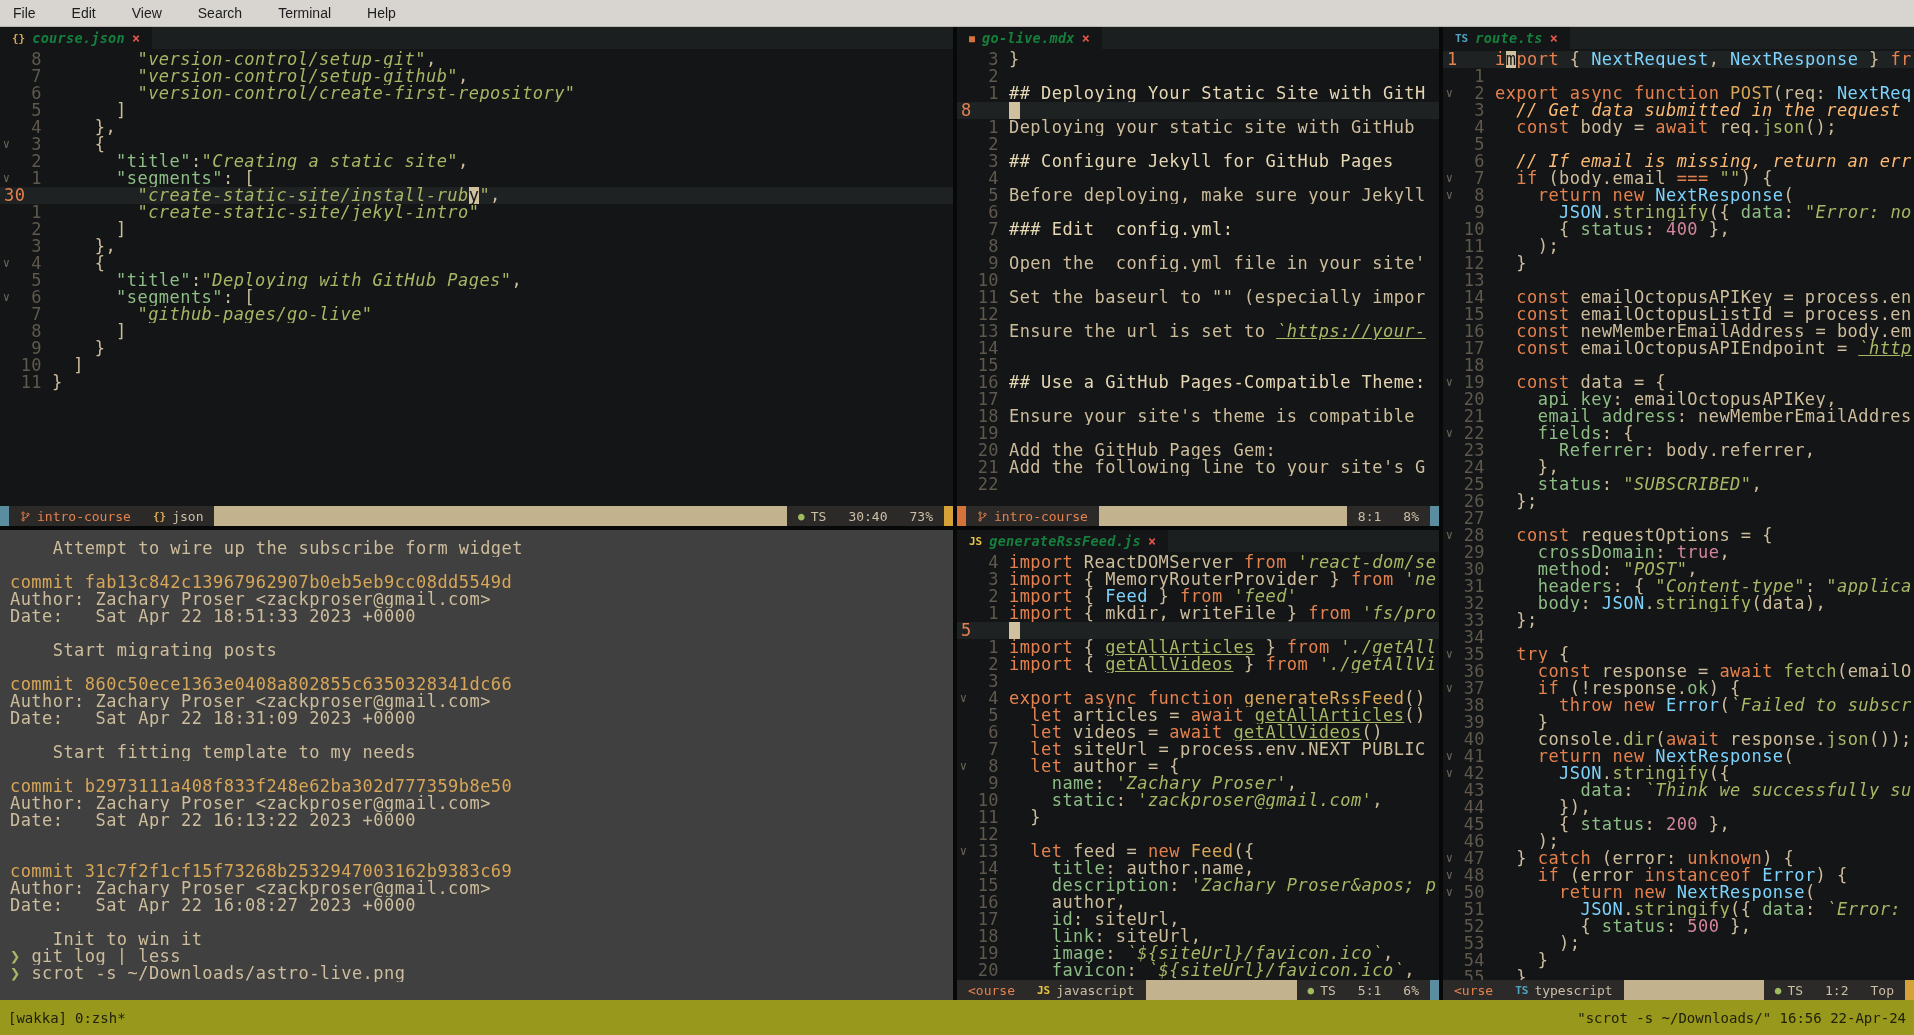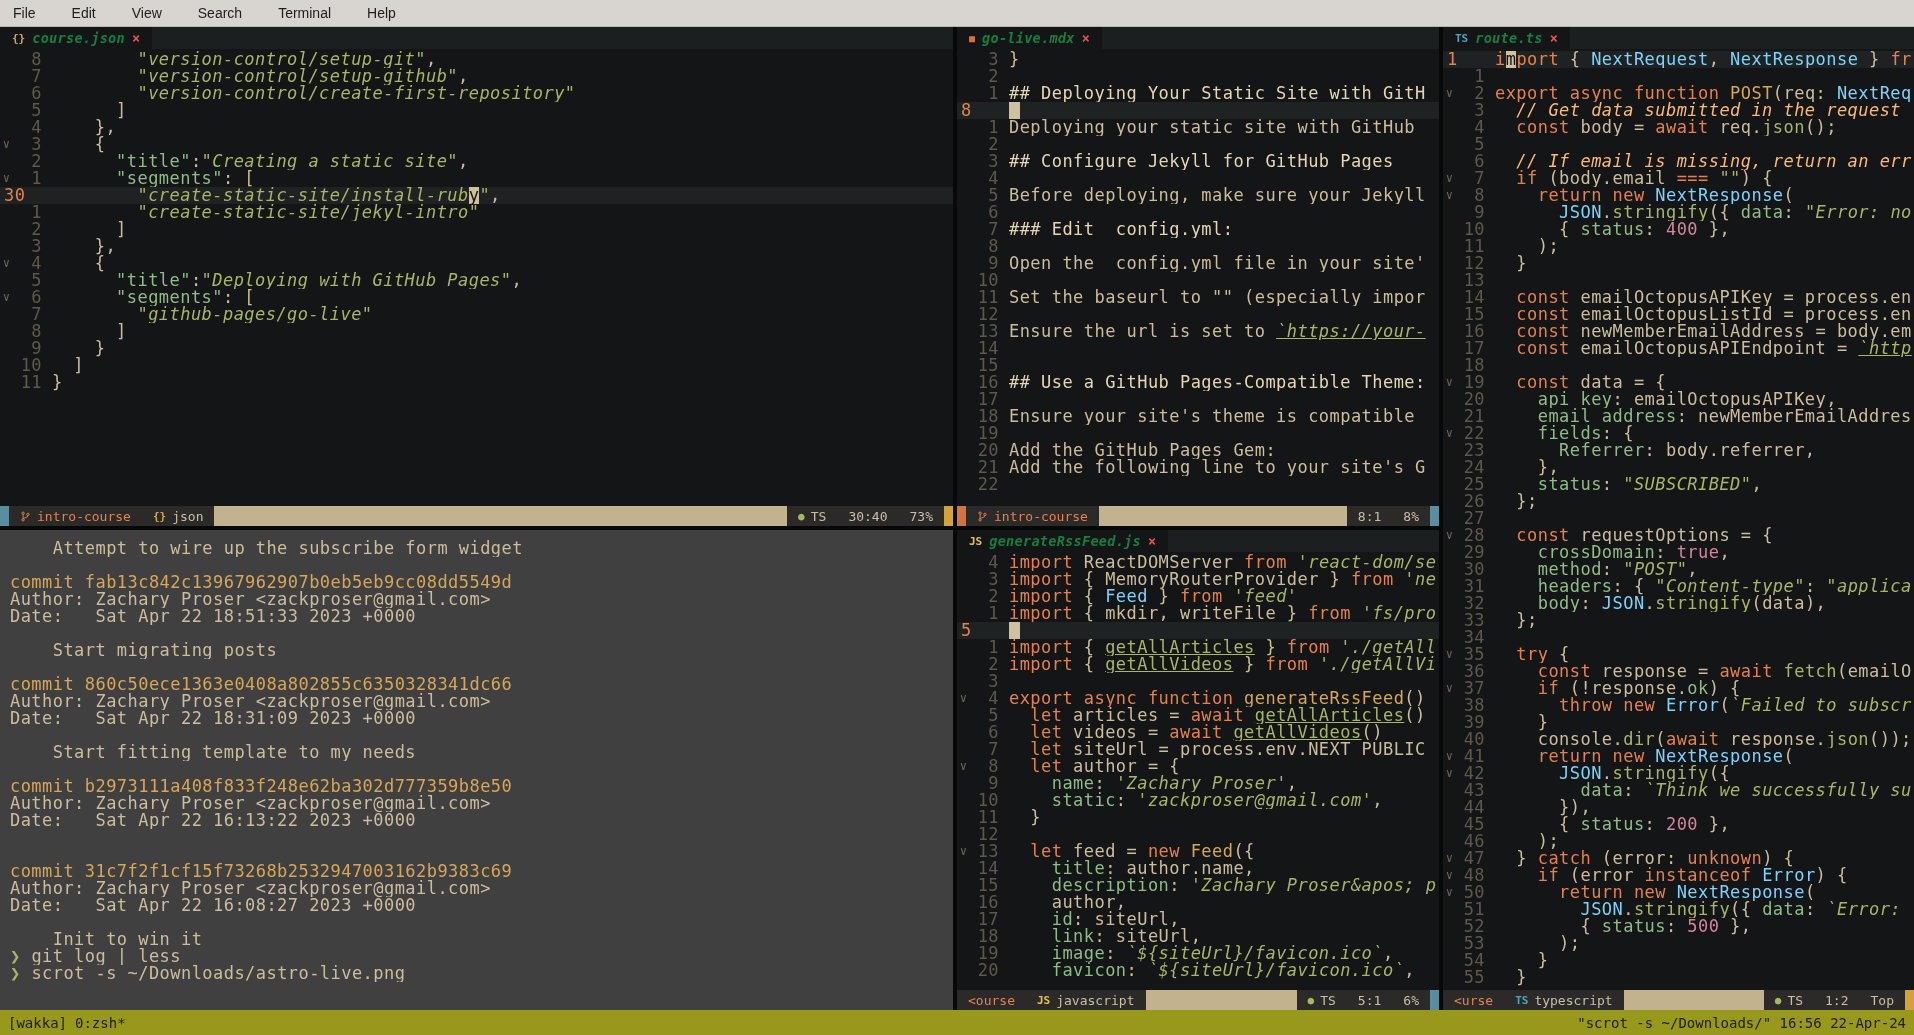--- a/index.html
+++ b/index.html
@@ -45,21 +45,21 @@
   .t-P{color:#a9b665;font-weight:bold}
   .t-X{background:#cfc0a0;color:#131516}
   .t-Y{color:#d8a657}
   .statusline{height:20px;flex:none;display:flex;align-items:stretch;font-size:13px;background:#2c2a28;overflow:hidden}
   .sliver{width:9px;flex:none}
   .seg{display:flex;align-items:center;gap:6px;padding:0 11px;color:#cbbfa6;background:#2c2a28;white-space:nowrap}
   .seg.branch{color:#e5814e;font-weight:normal}
   .bicon{flex:none}
   .mid{flex:1}
   .dot{color:#9fbb5e;font-size:11px}
-  .tmuxbar{height:25px;flex:none;display:flex;justify-content:space-between;align-items:center;padding:0 8px;font-size:14px;color:#21210a}
+  .tmuxbar{height:35px;flex:none;display:flex;justify-content:space-between;align-items:center;padding:0 8px;font-size:14px;color:#21210a}
   .tleft{display:flex;gap:8px}
 </style>
 </head>
 <body>
 
 <div class="screen">
 
   <div class="menubar">
     <span class="menu-item">File</span>
     <span class="menu-item">Edit</span>

